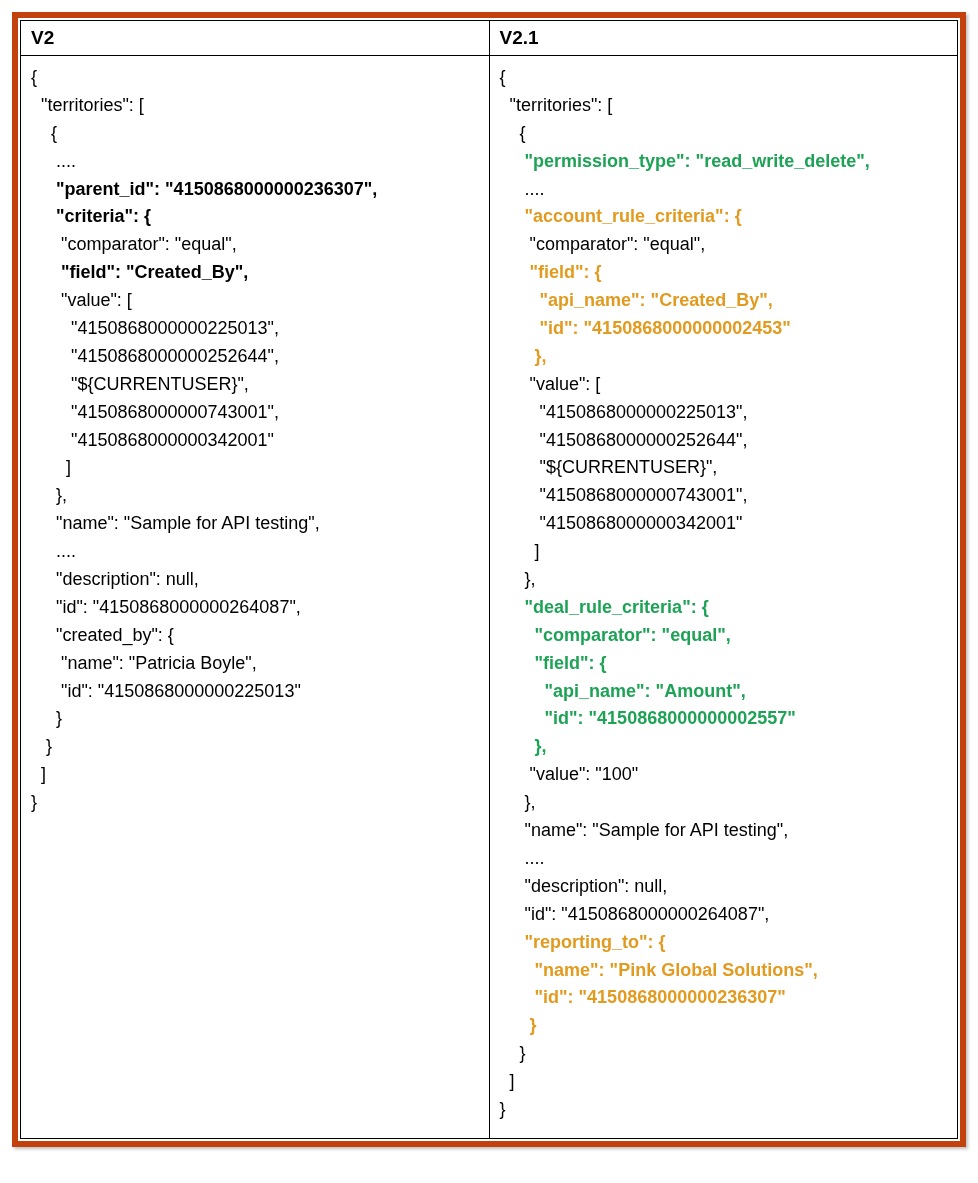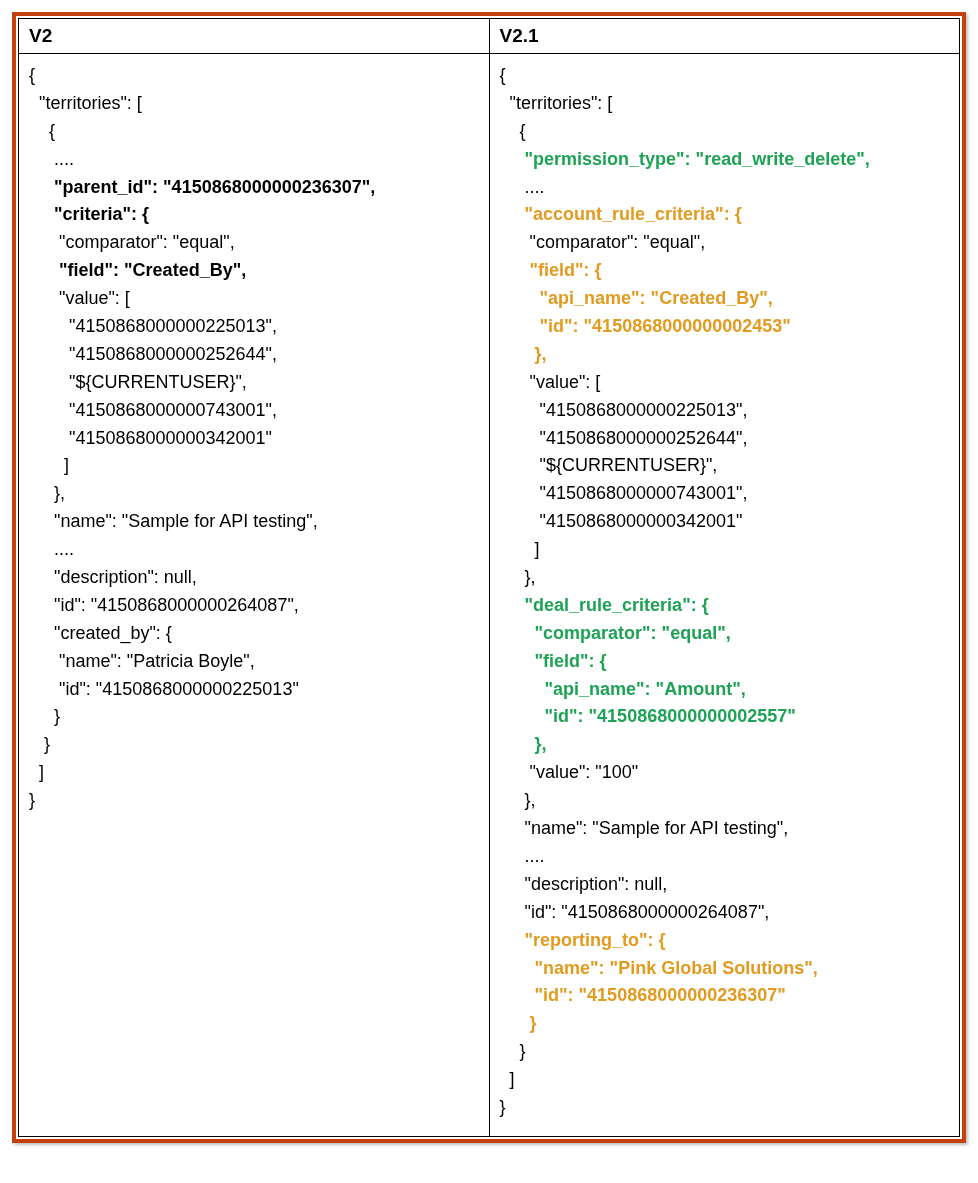--- a/index.html
+++ b/index.html
@@ -4,21 +4,21 @@
 <style>
   body {
     margin: 0;
     padding: 12px;
     background: #fff;
     font-family: Arial, Helvetica, sans-serif;
     font-size: 18px;
     color: #000;
   }
   .outer {
-    border: 4px solid #c2410c;
+    border: 6px solid #c2410c;
     padding: 2px;
     box-shadow: 2px 2px 3px rgba(0,0,0,0.25);
   }
   table {
     width: 100%;
     border-collapse: collapse;
     table-layout: fixed;
   }
   th, td {
     border: 1px solid #000;

